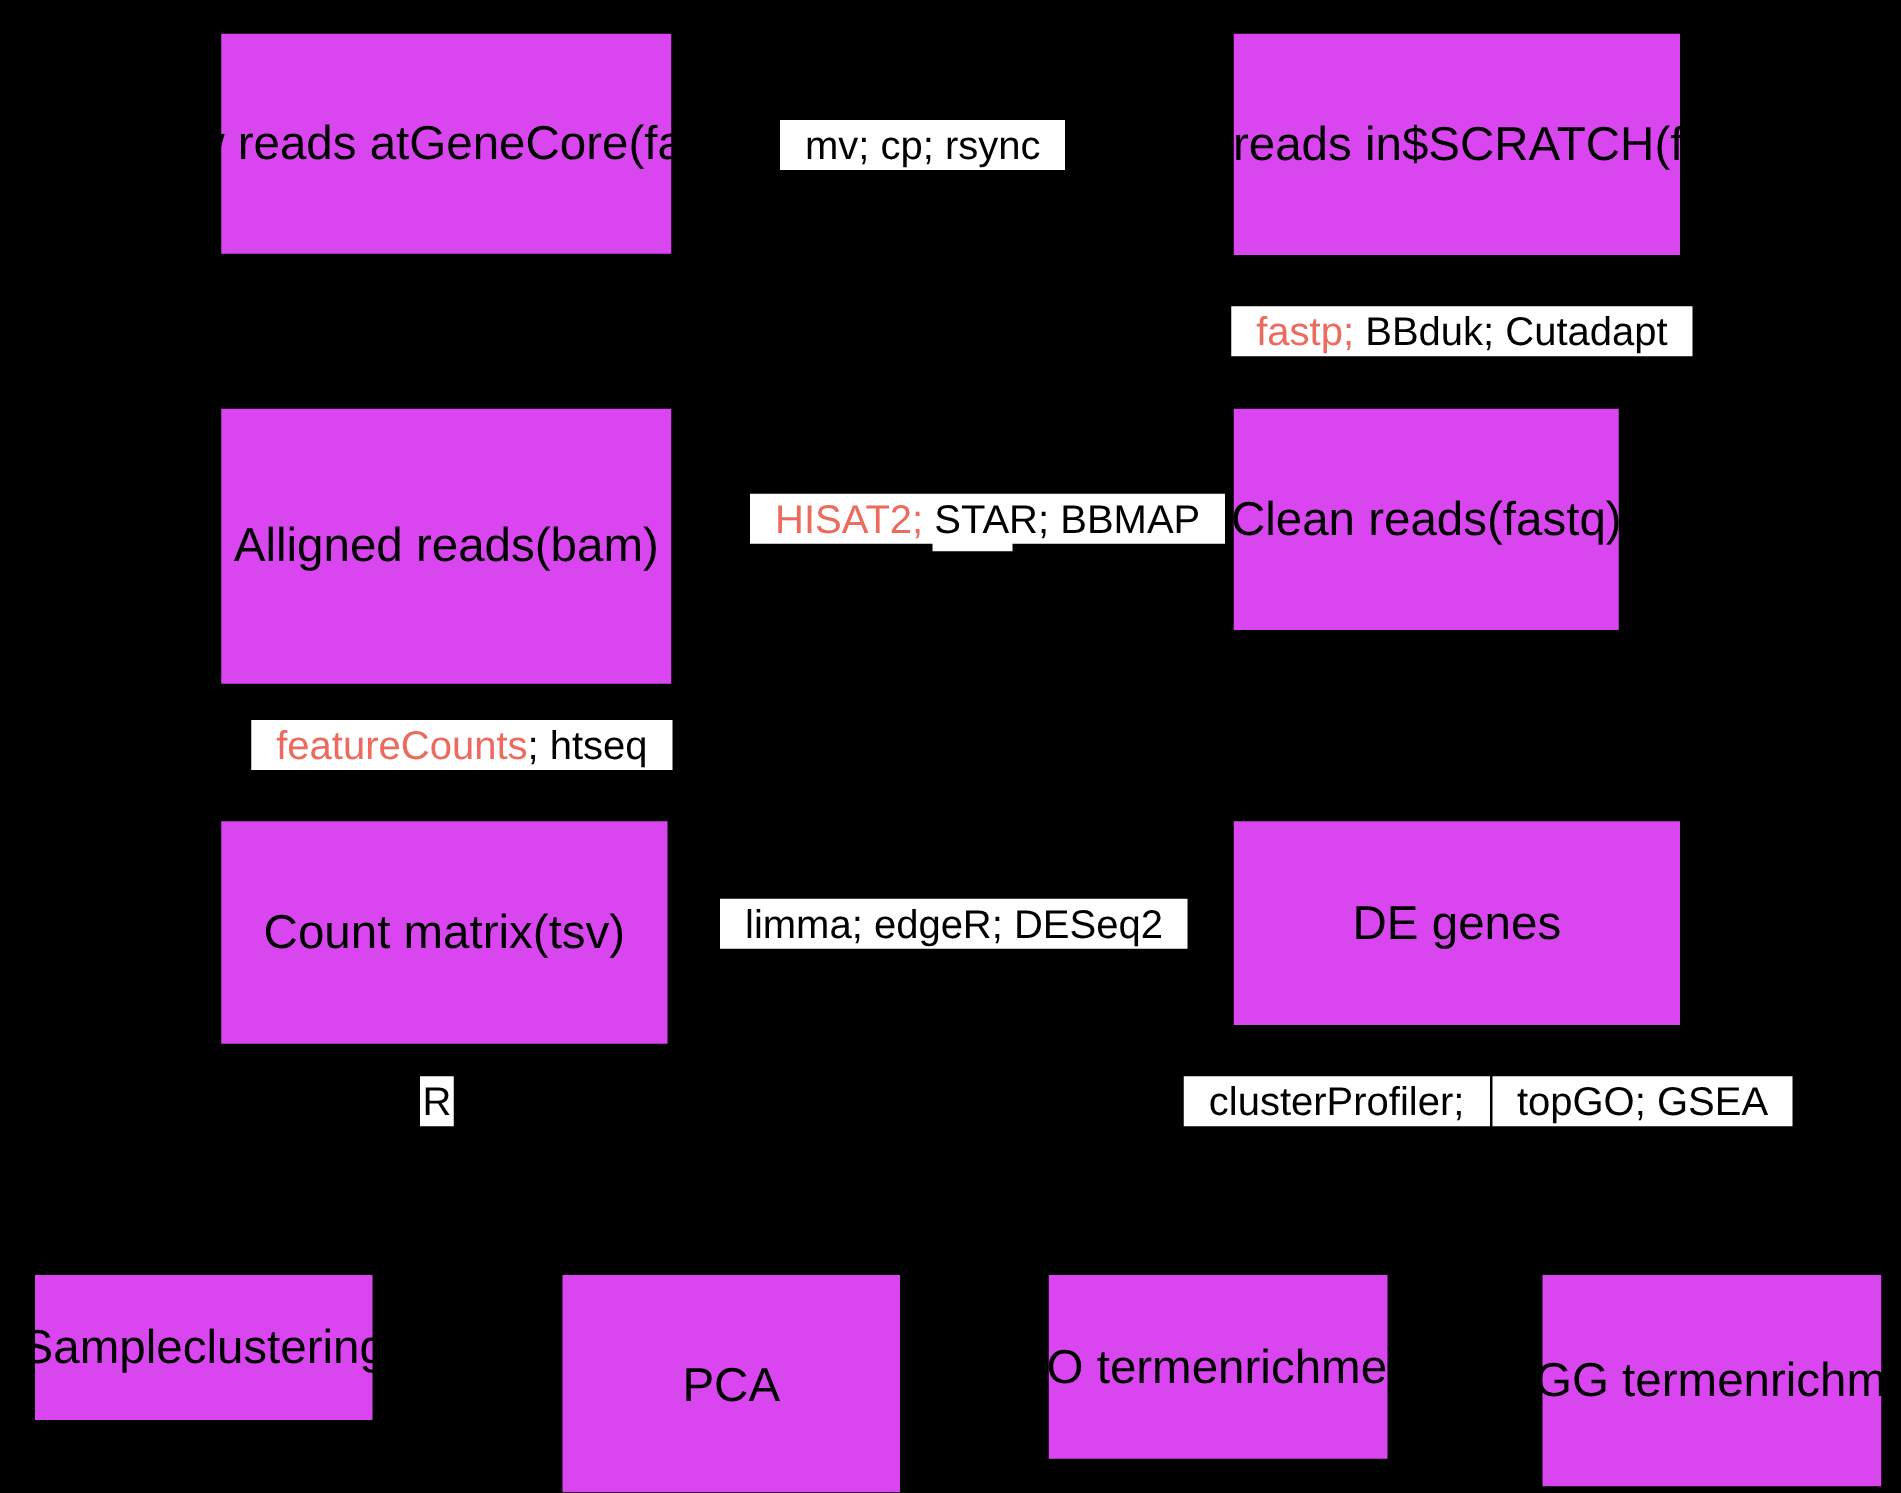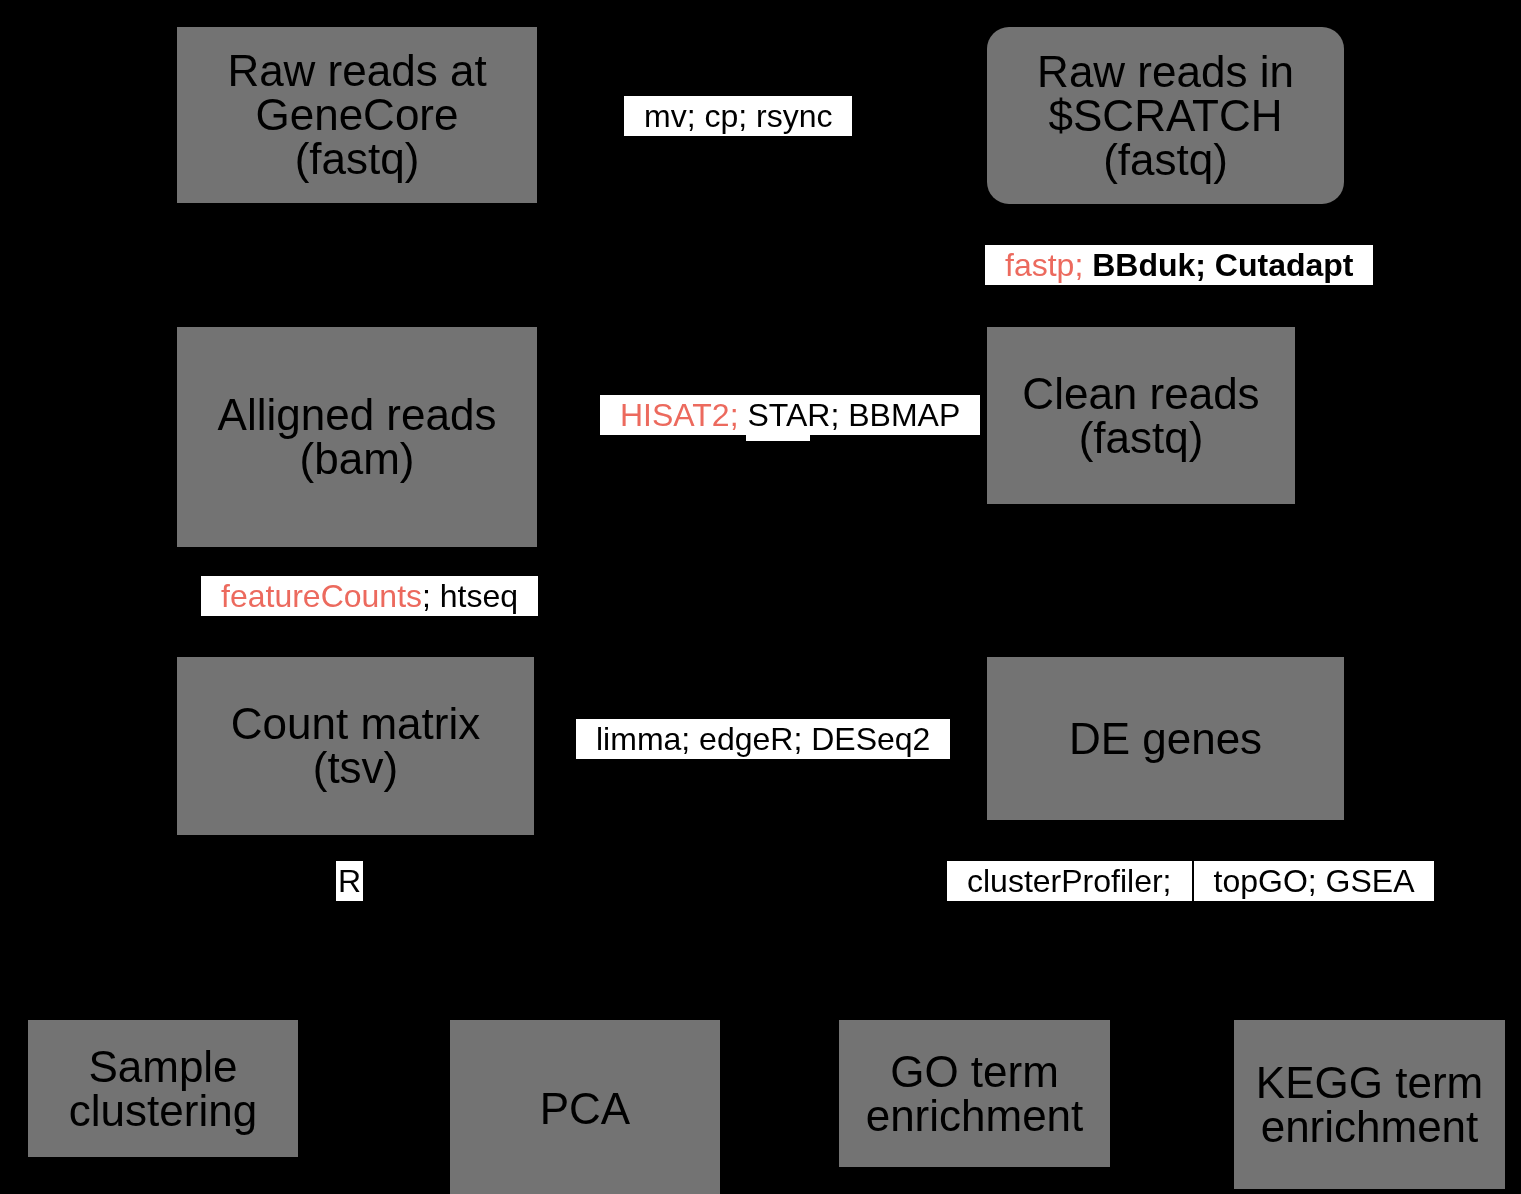--- a/index.html
+++ b/index.html
@@ -6,51 +6,51 @@
   #canvas {
     position: relative;
     width: 1521px;
     height: 1194px;
     background: #000000;
     font-family: "Liberation Sans", sans-serif;
     overflow: hidden;
   }
   .box {
     position: absolute;
-    background: #737373;
+    background: #d946ef;
     color: #000000;
     display: flex;
-    flex-direction: column;
+    flex-direction: row;
     align-items: center;
     justify-content: center;
     text-align: center;
-    font-size: 44px;
+    font-size: 38px;
     line-height: 44px;
   }
   .box .line { white-space: nowrap; }
   .chip {
     background: #ffffff;
     color: #000000;
     font-size: 32px;
     line-height: 40px;
     padding: 0 20px;
     white-space: nowrap;
   }
   .abs { position: absolute; }
   .chip-row { position: absolute; display: flex; gap: 2px; }
   .notch { position: absolute; background: #ffffff; }
 
   
   #box-raw-genecore   { left: 177px; top: 27px;  width: 360px; height: 176px; }
-  #box-raw-scratch    { left: 987px; top: 27px;  width: 357px; height: 177px; border-radius: 22px; }
+  #box-raw-scratch    { left: 987px; top: 27px;  width: 357px; height: 177px; }
   #box-alligned-reads { left: 177px; top: 327px; width: 360px; height: 220px; }
   #box-clean-reads    { left: 987px; top: 327px; width: 308px; height: 177px; }
   #box-count-matrix   { left: 177px; top: 657px; width: 357px; height: 178px; }
   #box-de-genes       { left: 987px; top: 657px; width: 357px; height: 163px; }
-  #box-sample-clustering { left: 28px;   top: 1020px; width: 270px; height: 137px; }
+  #box-sample-clustering { left: 28px;   top: 1020px; width: 270px; height: 116px; }
   #box-pca               { left: 450px;  top: 1020px; width: 270px; height: 177px; }
   #box-go-term           { left: 839px;  top: 1020px; width: 271px; height: 147px; }
   #box-kegg-term         { left: 1234px; top: 1020px; width: 271px; height: 169px; }
 
   
   #label-transfer   { left: 624px; top: 96px;  }
   #label-trimming   { left: 985px; top: 245px; }
   #label-alignment  { left: 600px; top: 395px; }
   #label-alignment-notch { left: 746px; top: 434px; width: 64px; height: 7px; }
   #label-counting   { left: 201px; top: 559px; margin-top: 17px; }
@@ -73,21 +73,21 @@
     <span style="color: rgb(0, 0, 0);">mv; cp; rsync</span>
   </div>
 
   <div class="box" id="box-raw-scratch">
     <div class="line">Raw reads in</div>
     <div class="line">$SCRATCH</div>
     <div class="line">(fastq)</div>
   </div>
 
   <div class="chip abs" id="label-trimming">
-    <span style="color: rgb(236, 106, 94);">fastp;</span><span style="color: rgb(0, 0, 0); font-weight: bold;"> BBduk; Cutadapt</span>
+    <span style="color: rgb(236, 106, 94);">fastp;</span><span style="color: rgb(0, 0, 0);"> BBduk; Cutadapt</span>
   </div>
 
   <div class="box" id="box-alligned-reads">
     <div class="line">Alligned reads</div>
     <div class="line">(bam)</div>
   </div>
 
   <div class="chip abs" id="label-alignment">
     <span style="color: rgb(236, 106, 94);">HISAT2;</span><span style="color: rgb(0, 0, 0);"> STAR; BBMAP</span>
   </div>

